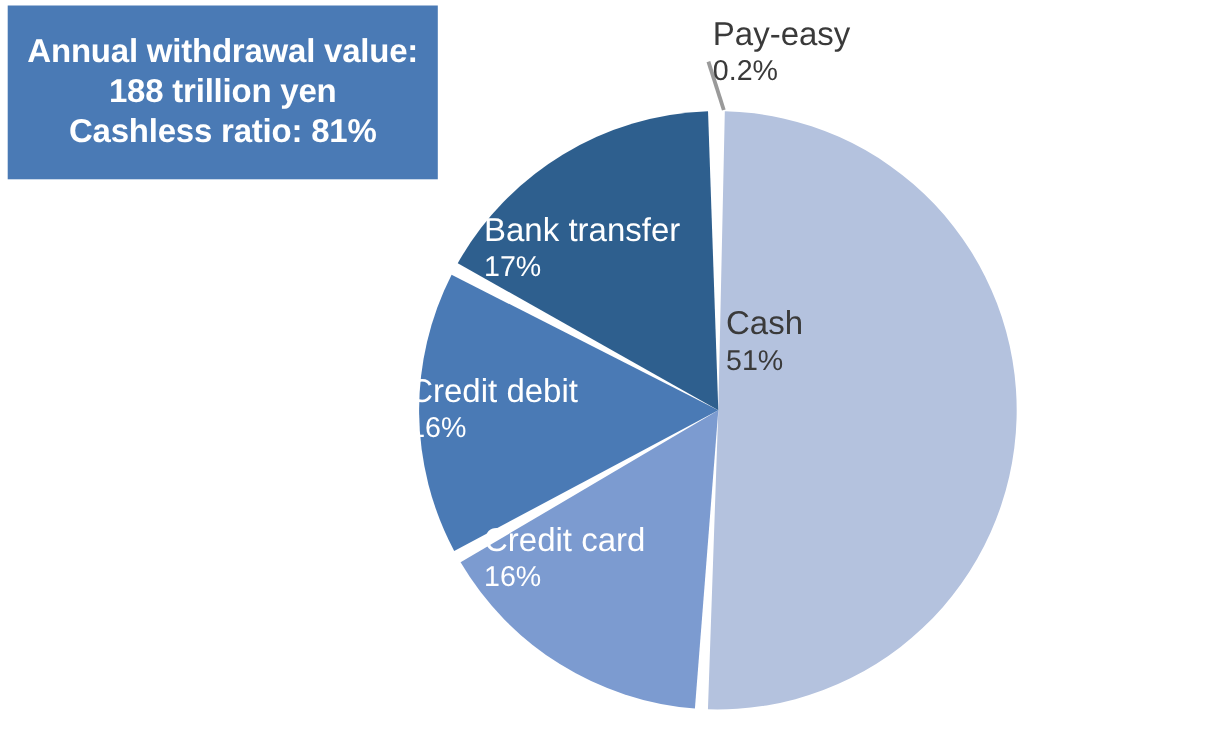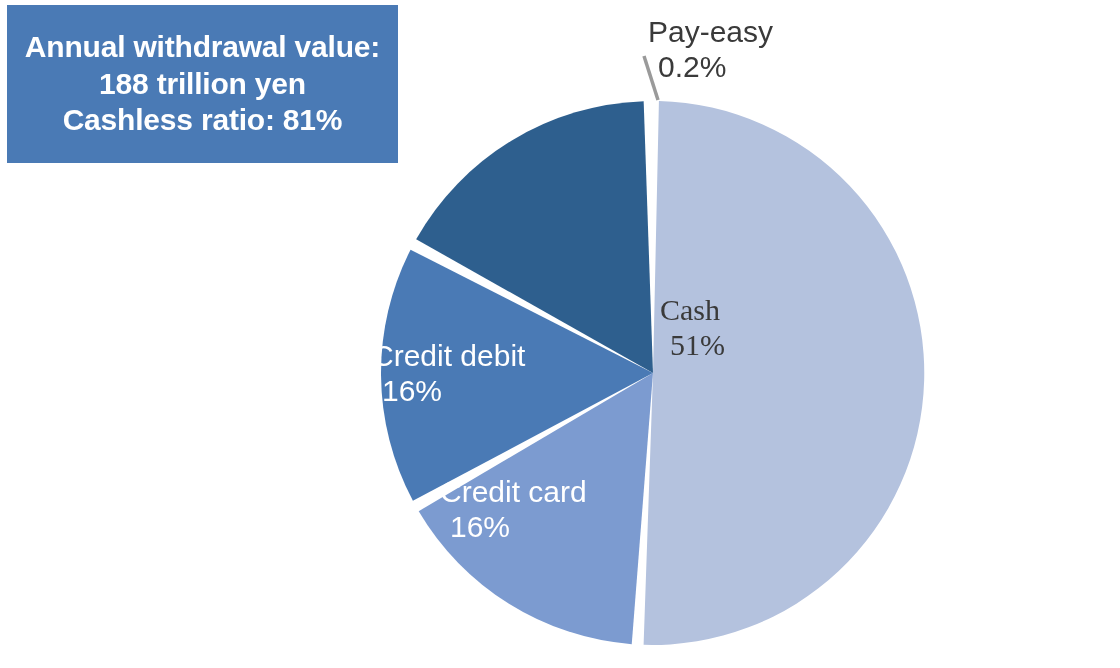--- a/index.html
+++ b/index.html
@@ -62,34 +62,32 @@
     white-space: nowrap;
     line-height: 1.18;
     pointer-events: none;
   }
   .slice-label .lbl-name {
     display: block;
     font-size: 30px;
   }
   .slice-label .lbl-value {
     display: block;
-    font-size: 30px;
-    padding-left: 10px;
+    font-size: 26px;
   }
 
   .label-light .lbl-name,
   .label-light .lbl-value { color: #ffffff; }
   .label-dark .lbl-name,
   .label-dark .lbl-value  { color: #3a3a3a; }
 
   #label-cash {
     left: 660px;
-    top: 292px;
+    top: 277px;
     width: 200px;
-    font-family: Liberation Serif, serif;
   }
   #label-credit-card {
     left: 440px;
     top: 474px;
     width: 222px;
   }
   #label-direct-debit {
     left: 372px;
     top: 338px;
     width: 222px;
@@ -134,19 +132,23 @@
   <div class="slice-label label-light" id="label-credit-card">
     <span class="lbl-name">Credit card</span>
     <span class="lbl-value">16%</span>
   </div>
 
   <div class="slice-label label-light" id="label-direct-debit">
     <span class="lbl-name">Credit debit</span>
     <span class="lbl-value">16%</span>
   </div>
 
+  <div class="slice-label label-light" id="label-bank-transfer">
+    <span class="lbl-name">Bank transfer</span>
+    <span class="lbl-value">17%</span>
+  </div>
 
   <div class="slice-label label-dark" id="label-pay-easy">
     <span class="lbl-name">Pay-easy</span>
     <span class="lbl-value">0.2%</span>
   </div>
 
 </div>
 
 </body></html>

